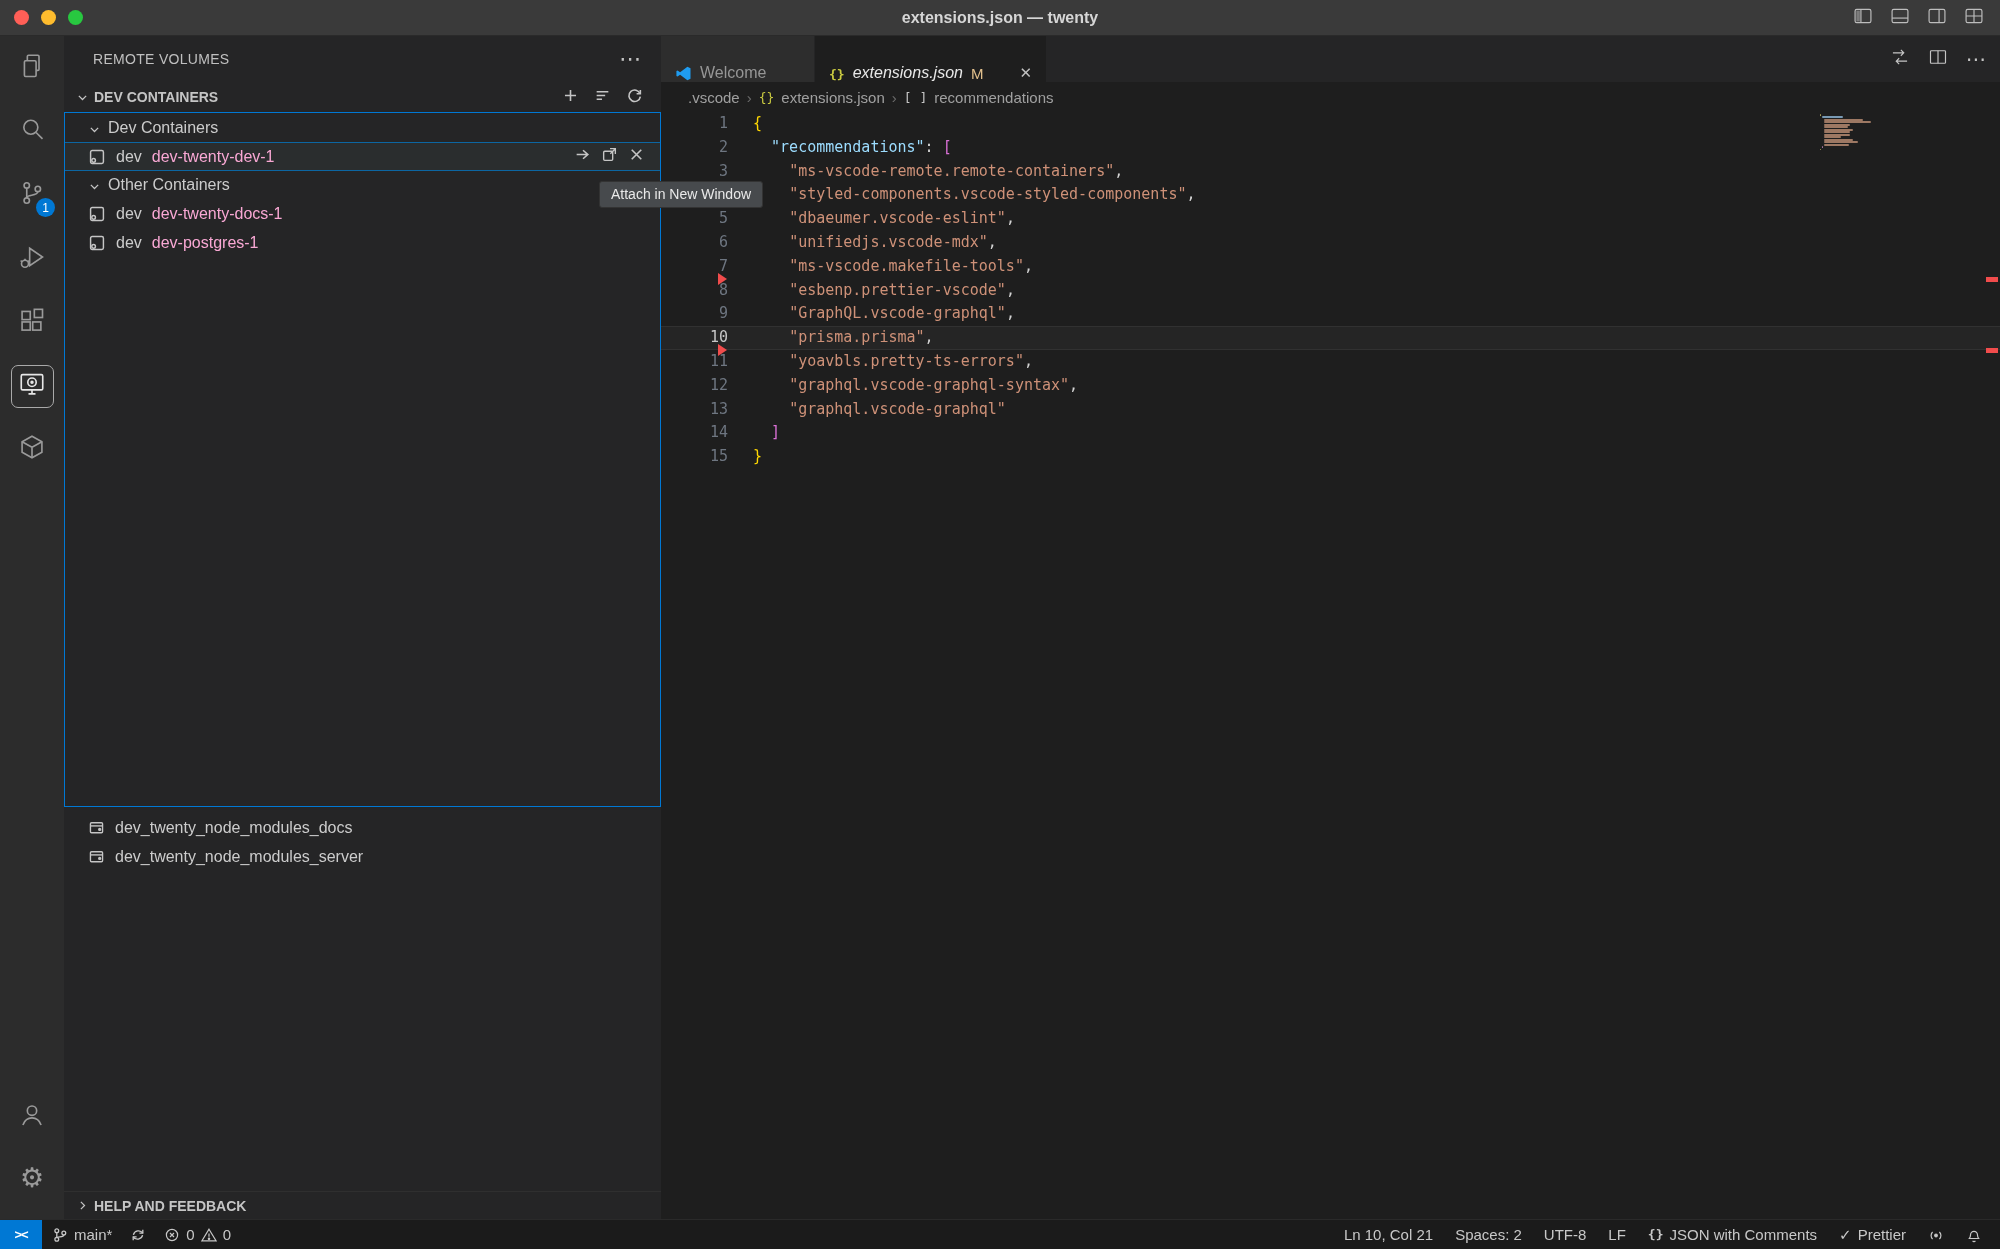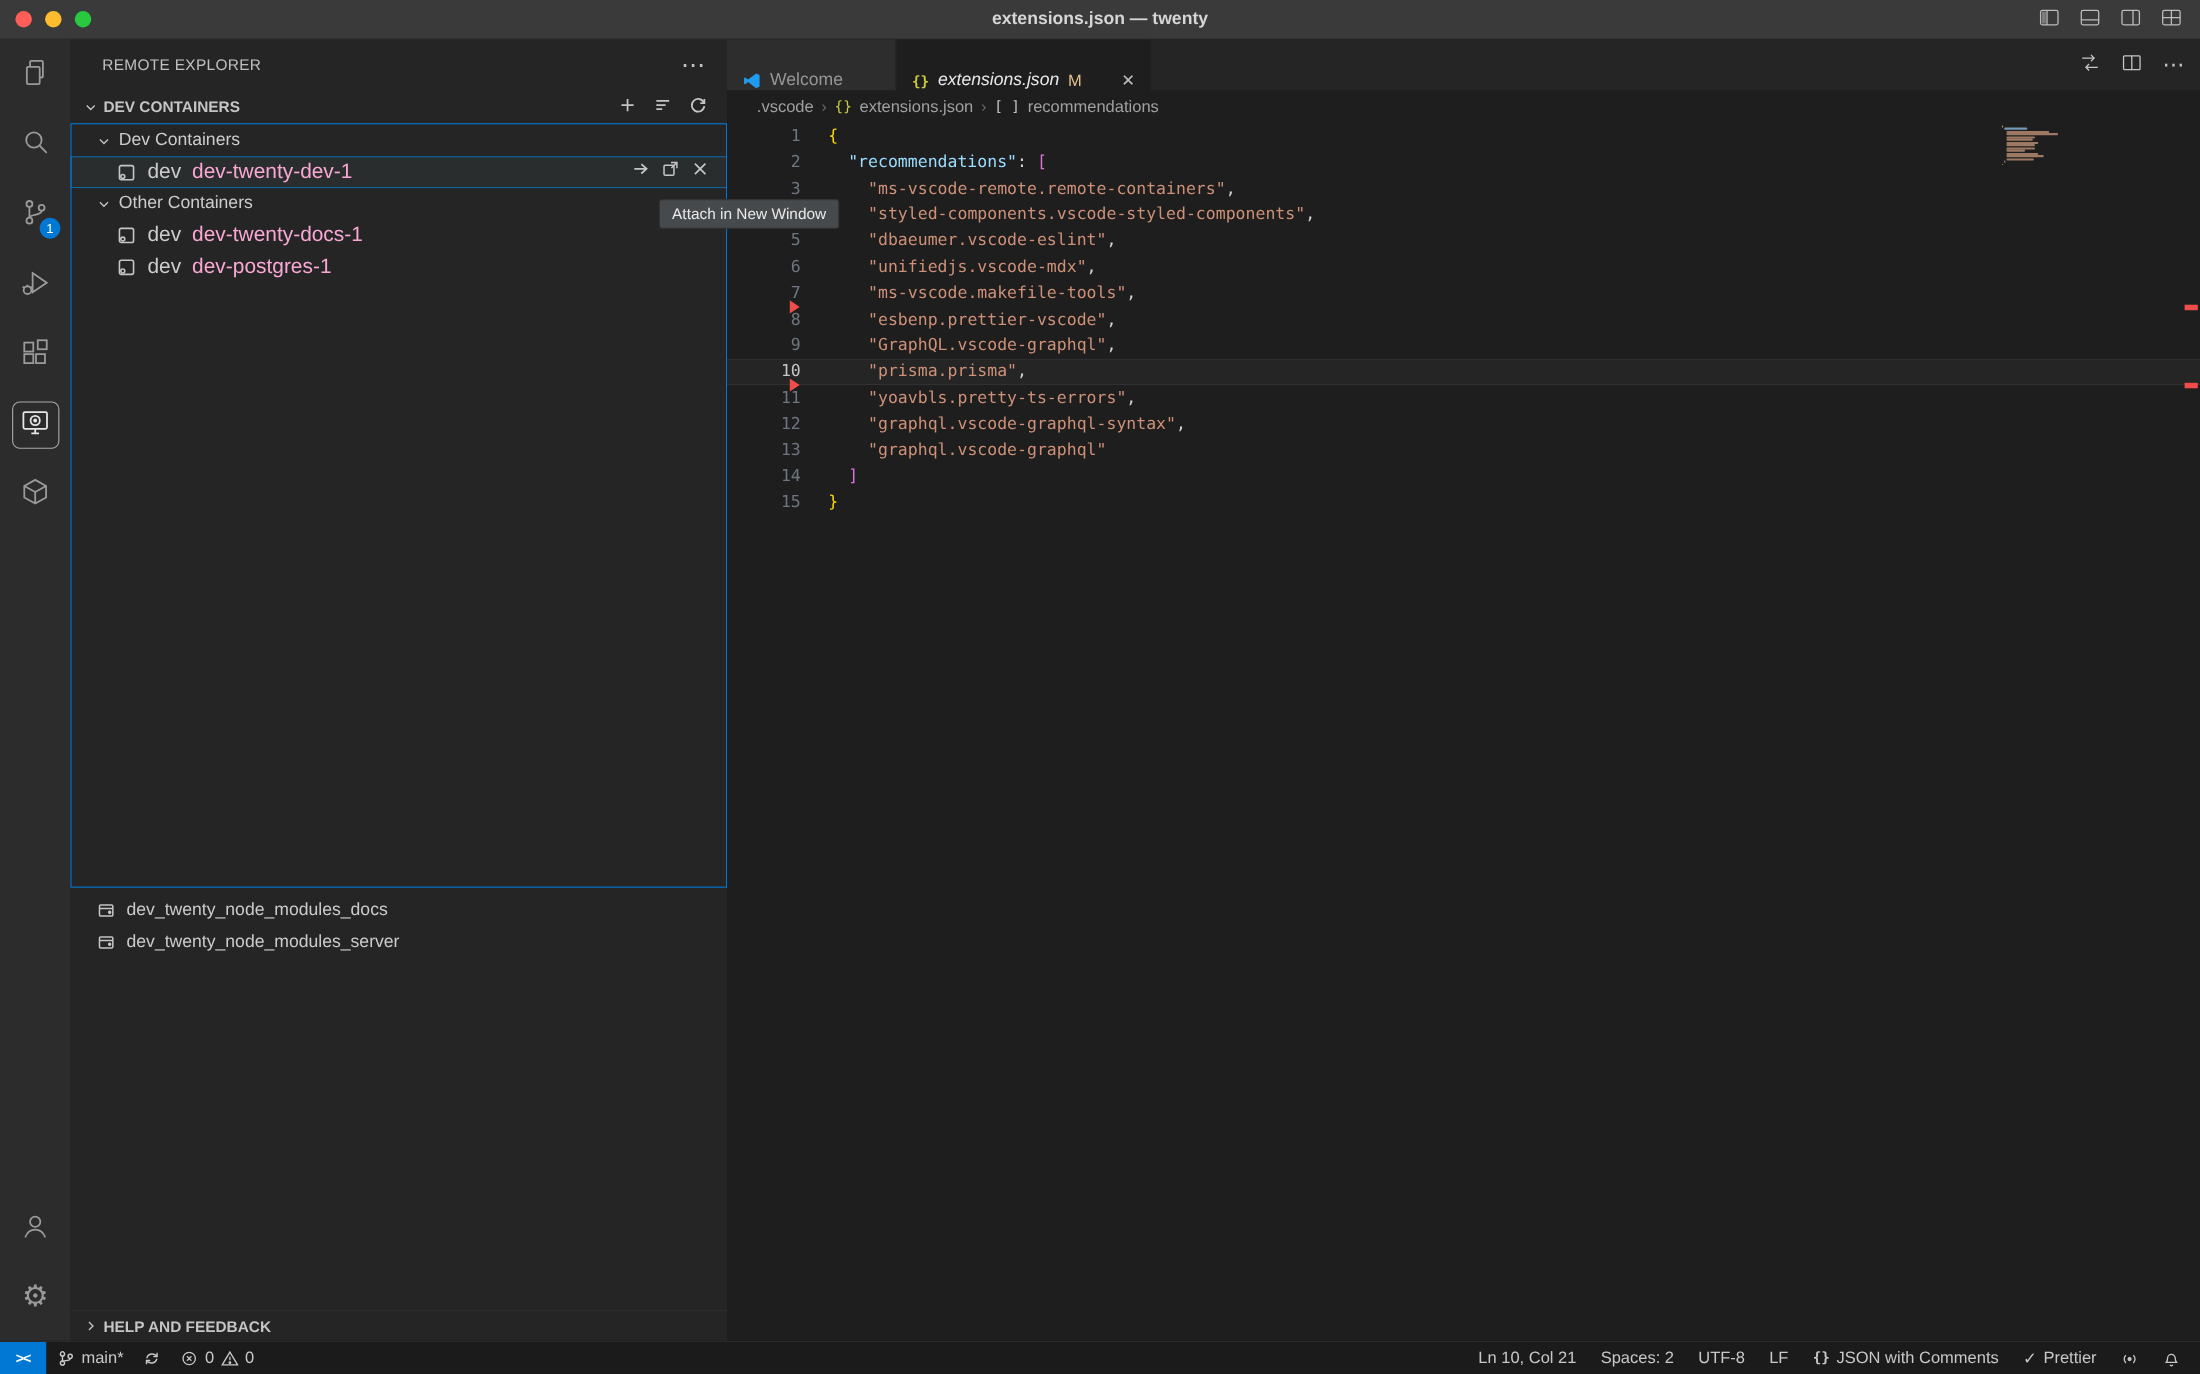--- a/index.html
+++ b/index.html
@@ -28,21 +28,21 @@
   .sidebar { position:absolute; left:64px; top:36px; width:597px; height:1183px; background:#252526; }
   .sb-header { height:46px; display:flex; align-items:center; padding:0 20px 0 29px; }
   .sb-title { font-size:14px; color:#c0c0c0; letter-spacing:.3px; }
   .sb-more { margin-left:auto; font-size:22px; color:#c5c5c5; line-height:1; cursor:pointer; }
   .sect-head { display:flex; align-items:center; height:30px; padding-left:12px; gap:5px; font-size:14px; font-weight:700; color:#c5c5c5; }
   .sect-head .acts { margin-left:auto; display:flex; align-items:center; gap:15px; padding-right:18px; color:#c5c5c5; }
   .sect-head .acts svg { width:17px; height:17px; }
   .chev { width:13px; height:13px; color:#c5c5c5; flex:none; }
   .pane { position:relative; height:695px; outline:1px solid #0078d4; outline-offset:-1px; padding-top:2px; }
   .tree-group { height:28px; display:flex; align-items:center; padding-left:24px; gap:7px; font-size:16px; color:#cccccc; cursor:pointer; }
-  .tree-item { height:29px; display:flex; align-items:center; padding-left:42px; font-size:19px; cursor:pointer; }
+  .tree-item { height:29px; display:flex; align-items:center; padding-left:24px; font-size:16px; cursor:pointer; }
   .tree-item .ci { width:18px; height:18px; margin-right:10px; color:#c5c5c5; flex:none; }
   .tree-item .nm { color:#cccccc; margin-right:10px; white-space:nowrap; }
   .tree-item .ds { color:#f9a8d4; white-space:nowrap; }
   .tree-item.selected { background:#2a2d2e; outline:1px solid rgba(0,127,212,.7); outline-offset:-1px; }
   .row-acts { margin-left:auto; display:flex; align-items:center; gap:10px; padding-right:16px; color:#c5c5c5; }
   .row-acts svg { width:17px; height:17px; }
   .volumes { position:absolute; left:0; right:0; top:777px; }
   .vol-item { height:29px; display:flex; align-items:center; padding-left:24px; gap:10px; font-size:16px; color:#cccccc; cursor:pointer; }
   .vol-item svg { width:17px; height:17px; color:#c5c5c5; flex:none; }
   .help { position:absolute; left:0; right:0; top:1155px; height:28px; display:flex; align-items:center; padding-left:12px; gap:5px; font-size:14px; font-weight:700; color:#c5c5c5; border-top:1px solid #2f2f2f; cursor:pointer; }
@@ -184,21 +184,21 @@
             <path d="M4.2 20.5c1.6-4.2 4.3-6 7.8-6s6.2 1.8 7.8 6"></path>
           </svg></span>
       </div>
     <div class="ab-item" style="top:1113px">
         <span class="gear-glyph">⚙</span>
       </div>
   </nav>
 
   <aside class="sidebar">
     <div class="sb-header">
-      <span class="sb-title">REMOTE EXPLORER</span>
+      <span class="sb-title">REMOTE VOLUMES</span>
       <span class="sb-more">⋯</span>
     </div>
 
     <div class="sect-head">
       <span class="chev"><svg viewBox="0 0 16 16" fill="none" stroke="currentColor" stroke-width="1.5">
             <path d="M3.5 6l4.5 4.5L12.5 6"></path>
           </svg></span>
       <span>DEV CONTAINERS</span>
       <span class="acts">
         <span><svg viewBox="0 0 16 16" fill="none" stroke="currentColor" stroke-width="1.5">

